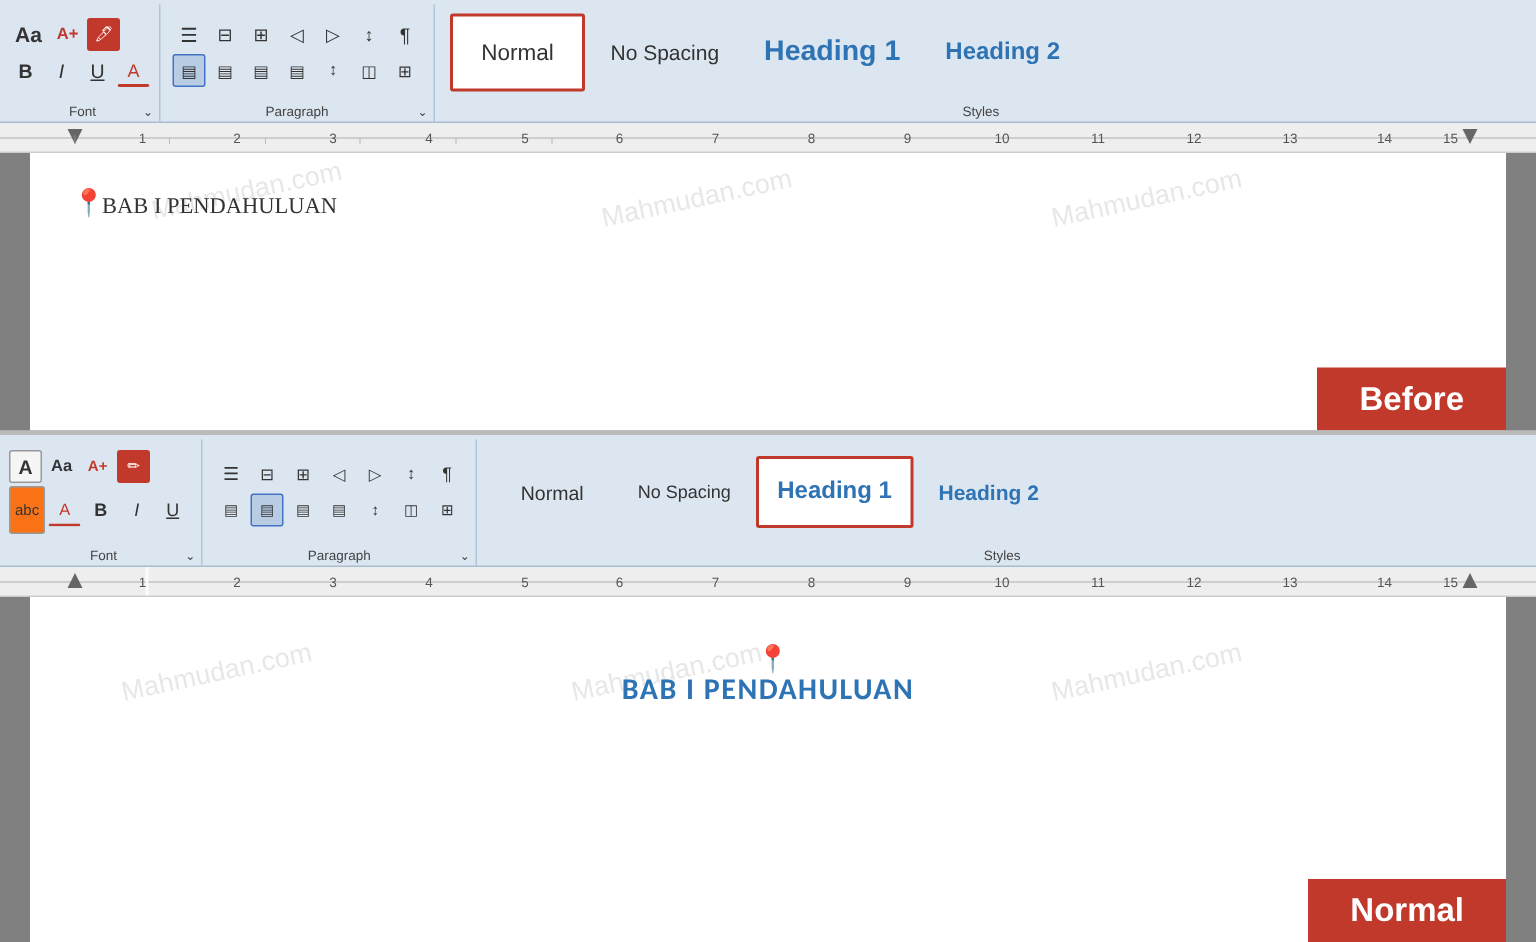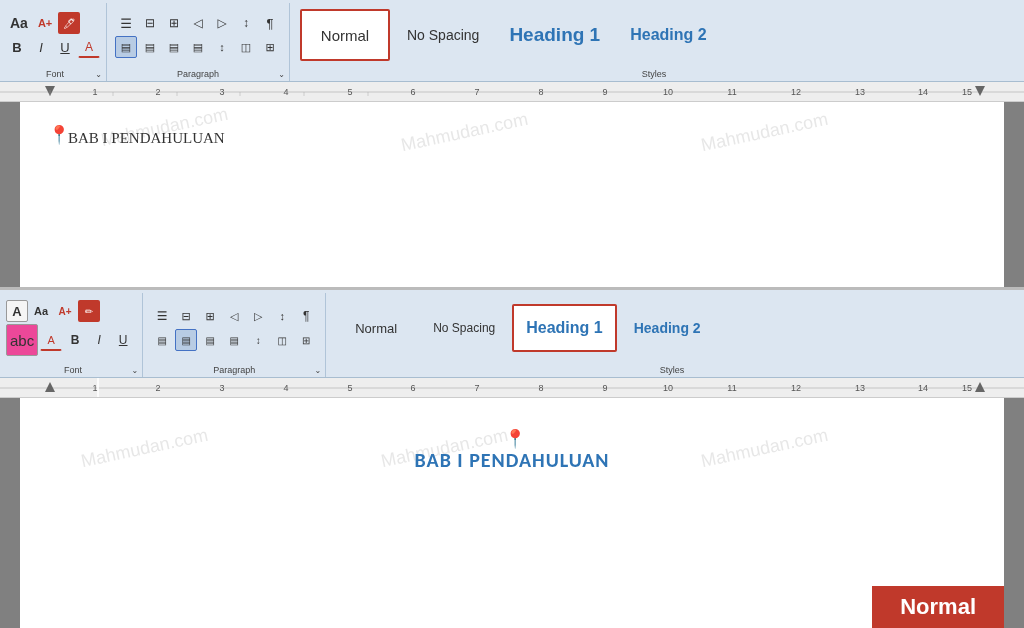--- a/index.html
+++ b/index.html
@@ -168,37 +168,38 @@
       <div style="background:white;margin:0 20px;flex:1;position:relative;overflow:hidden;">
 
         <span style="position:absolute;font-size:18px;font-weight:500;color:rgba(120,120,120,0.18);pointer-events:none;transform:rotate(-12deg);white-space:nowrap;top:15px;left:80px;">Mahmudan.com</span>
         <span style="position:absolute;font-size:18px;font-weight:500;color:rgba(120,120,120,0.18);pointer-events:none;transform:rotate(-12deg);white-space:nowrap;top:20px;left:380px;">Mahmudan.com</span>
         <span style="position:absolute;font-size:18px;font-weight:500;color:rgba(120,120,120,0.18);pointer-events:none;transform:rotate(-12deg);white-space:nowrap;top:20px;left:680px;">Mahmudan.com</span>
 
         <span style="position:absolute;left:28px;top:22px;font-size:18px;color:#c0392b;">📍</span>
 
         <span style="position:absolute;left:48px;top:28px;font-size:15px;color:#333;font-family:'Times New Roman',serif;font-weight:normal;">BAB I PENDAHULUAN</span>
 
+        <div style="position:absolute;right:0;bottom:0;background:#c0392b;color:white;font-size:22px;font-weight:bold;padding:8px 28px;border-radius:0;">Before</div>
       </div>
     </div>
   </div>
 
   <div style="height:338px; display:flex; flex-direction:column; background:#f3f3f3;">
 
     <div style="height:88px; background:#dce6f1; display:flex; align-items:stretch; padding:3px 6px 0 4px; border-bottom:1px solid #a8bdd0; position:relative;">
 
       <div style="display:flex;flex-direction:column;gap:2px;justify-content:center;padding:0 8px 14px 2px;border-right:1px solid #b0c4d8;position:relative;min-width:110px;">
         <div class="row">
           <button class="rb-btn" style="font-size:13px;font-weight:bold;border:1px solid #999;background:#f5f5f5;padding:1px 5px;">A</button>
           <button class="rb-btn" style="font-size:11px;font-weight:bold;">Aa</button>
           <button class="rb-btn" style="font-size:10px;font-weight:bold;color:#c0392b;">A+</button>
           <button class="rb-btn" style="font-size:10px;background:#c0392b;color:white;border-radius:2px;">✏</button>
         </div>
         <div class="row">
-          <button class="rb-btn" style="font-size:15px;border:1px solid #999;background:#ec4899;padding:15px 3px;">abc</button>
+          <button class="rb-btn" style="font-size:10px;border:1px solid #999;background:#f97316;padding:15px 3px;">abc</button>
           <button class="rb-btn" style="font-size:11px;color:#c0392b;border-bottom:2px solid #c0392b;">A</button>
           <button class="rb-btn" style="font-weight:bold;font-size:12px;">B</button>
           <button class="rb-btn" style="font-style:italic;font-size:12px;">I</button>
           <button class="rb-btn" style="text-decoration:underline;font-size:12px;">U</button>
         </div>
         <span class="sec-label">Font</span>
         <span class="sec-expander">⌄</span>
       </div>
 
       <div style="display:flex;flex-direction:column;gap:2px;justify-content:center;padding:0 8px 14px;border-right:1px solid #b0c4d8;position:relative;">

